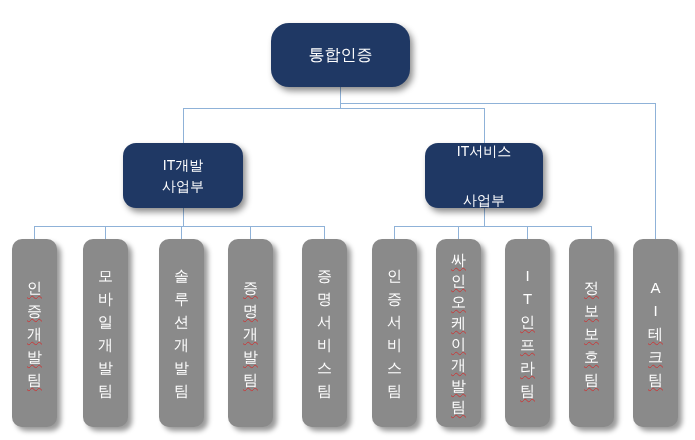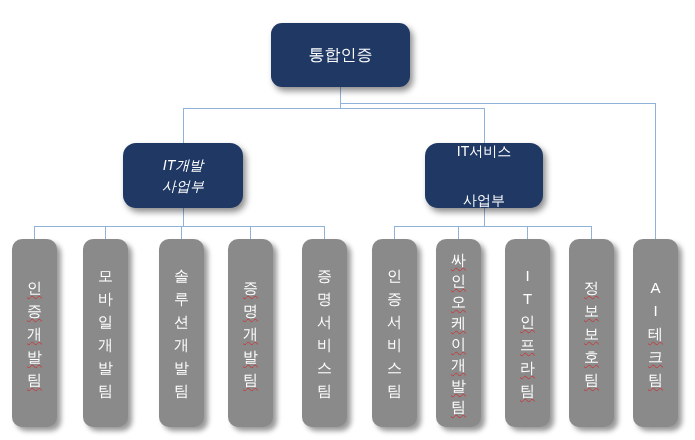--- a/index.html
+++ b/index.html
@@ -11,23 +11,23 @@
   
   .conn { position:absolute; background:var(--line); }
   .conn.h { height:1.4px; }
   .conn.v { width:1.4px; }
   
   .node {
     position:absolute; background:var(--navy); color:#fff;
     display:flex; flex-direction:column; align-items:center; justify-content:center;
     box-shadow:3px 4px 6px rgba(0,0,0,0.45); text-align:center;
   }
-  .root-node { left:271px; top:23px; width:139px; height:64px; border-radius:11px; font-size:16px; line-height:1.45; }
+  .root-node { left:271px; top:23px; width:139px; height:64px; border-radius:18px; font-size:16px; line-height:1.45; }
   .division-node { width:120px; height:65px; border-radius:13px; font-size:14px; line-height:1.5; }
-  .division-0 { left:123px; top:143px;font-style:italic; }
+  .division-0 { left:123px; top:143px; }
   .division-1 { left:425px; top:143px; width:118px;gap:28px; }
   
   .team {
     position:absolute; top:239px; width:45px; height:188px;
     background:var(--gray); border-radius:10px; color:#fff; font-size:15px;
     display:flex; flex-direction:column; align-items:center; justify-content:center;
     box-shadow:4px 4px 5px rgba(0,0,0,0.4);
   }
   .team .ch { display:block; line-height:23px; }
   .team.n8 .ch { line-height:21px; }

